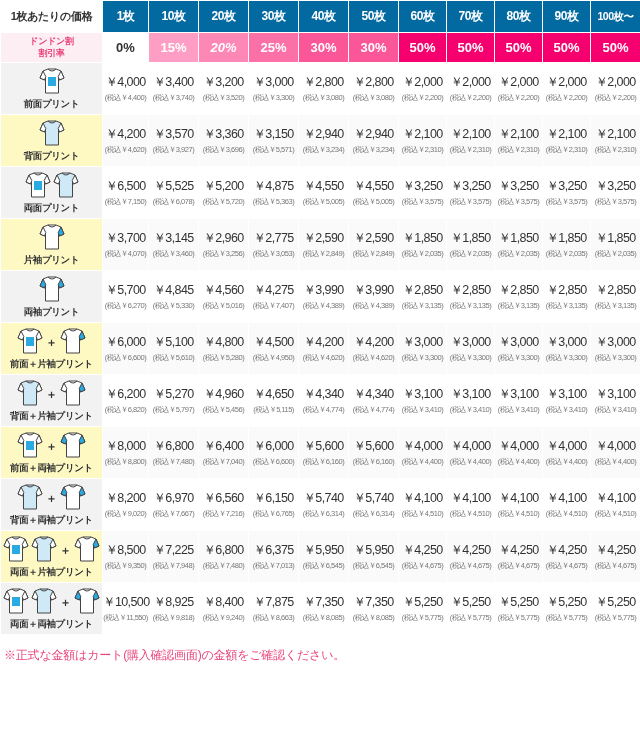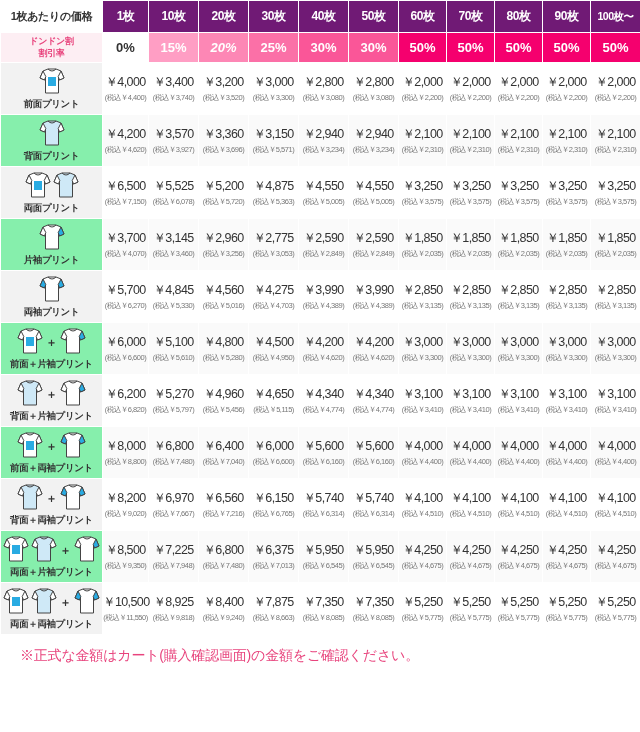--- a/index.html
+++ b/index.html
@@ -31,21 +31,21 @@
     background: #ffffff;
     color: #333333;
     font-size: 11px;
     font-weight: bold;
     width: 102px;
     height: 26px;
     letter-spacing: -0.3px;
     border-radius: 13px;
   }
   .hdr-qty {
-    background: #701a75;
+    background: #0369a1;
     color: #ffffff;
     font-size: 12px;
     font-weight: bold;
     height: 32px;
     letter-spacing: -0.5px;
   }
   .hdr-qty.last { font-size: 10.5px; }
   
   .disc-label {
     background: #fdeef3;
@@ -69,21 +69,21 @@
   .disc-val.p30 { background: #fa5698; }
   .disc-val.p50 { background: #f5006e; }
   
   .rowlabel {
     background: #f2f2f2;
     color: #333333;
     font-size: 9px;
     padding: 4px 2px 5px 2px;
     line-height: 1.1;
   }
-  .rowlabel.alt { background: #86efac; margin-left: 48px; }
+  .rowlabel.alt { background: #fef9c3; margin-left: 48px; }
   .rowlabel .icons {
     display: flex;
     align-items: center;
     justify-content: center;
     gap: 2px;
     height: 30px;
   }
   .rowlabel .plus {
     font-size: 11px;
     color: #333;
@@ -106,23 +106,23 @@
   .cell .t {
     font-size: 7.5px;
     color: #777777;
     margin-top: 2px;
     letter-spacing: -0.5px;
     white-space: nowrap;
   }
   
   .shirt { display: inline-block; }
   .footnote {
-    font-size: 14px;
+    font-size: 12px;
     color: #e8447d;
-    padding: 12px 0 0 20px;
+    padding: 12px 0 0 4px;
     letter-spacing: -0.2px;
   }
 </style>
 </head>
 <body>
 
 <div id="page">
   <table class="price">
     <colgroup>
       <col style="width:102px">
@@ -427,21 +427,21 @@
           <td class="cell">
             <div class="p">￥4,845</div>
             <div class="t">(税込￥5,330)</div>
           </td>
           <td class="cell">
             <div class="p">￥4,560</div>
             <div class="t">(税込￥5,016)</div>
           </td>
           <td class="cell">
             <div class="p">￥4,275</div>
-            <div class="t">(税込￥4,703)</div>
+            <div class="t">(税込￥7,407)</div>
           </td>
           <td class="cell">
             <div class="p">￥3,990</div>
             <div class="t">(税込￥4,389)</div>
           </td>
           <td class="cell">
             <div class="p">￥3,990</div>
             <div class="t">(税込￥4,389)</div>
           </td>
           <td class="cell">

